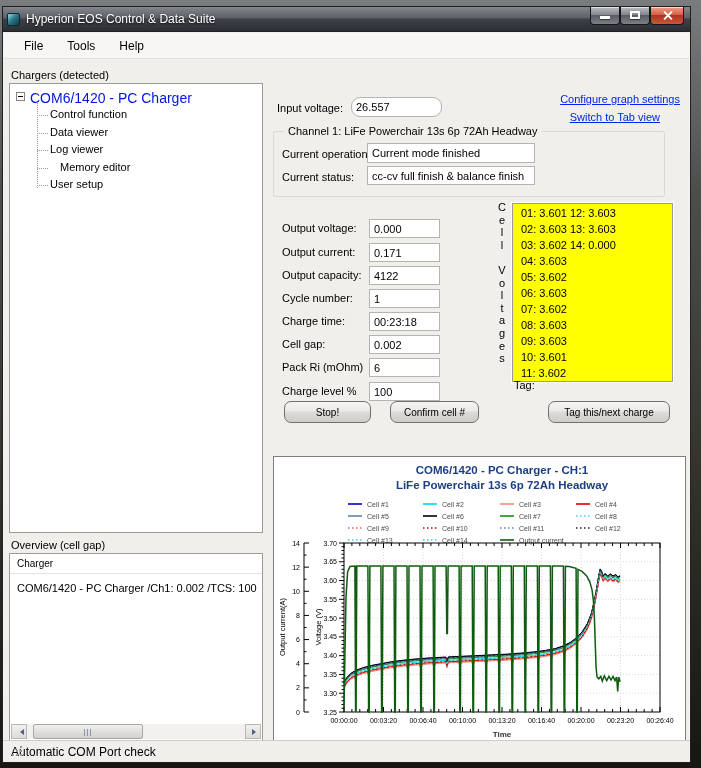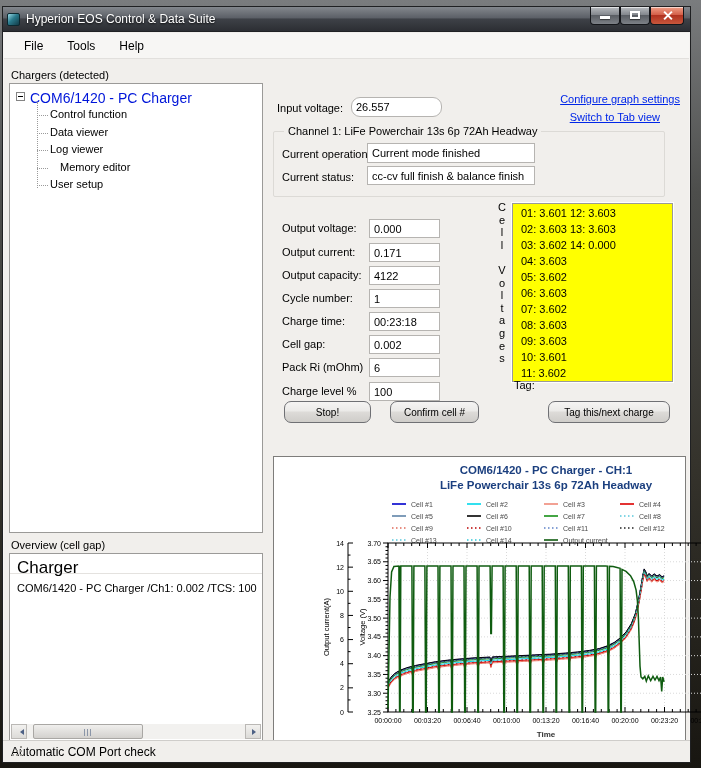--- a/index.html
+++ b/index.html
@@ -70,21 +70,21 @@
   .expander { position:absolute; left:6px; top:8px; width:9px; height:9px; border:1px solid #848484; background:#fff; }
   .expander::after { content:""; position:absolute; left:1px; top:3px; width:5px; height:1px; background:#000; }
   .tree-vline { position:absolute; left:27px; top:18px; width:1px; height:86px; border-left:1px dotted #9a9a9a; }
   .tree-child { position:absolute; left:40px; font-size:11px; white-space:nowrap; cursor:default; }
   .tree-child::before { content:""; position:absolute; left:-13px; top:7px; width:11px; border-top:1px dotted #9a9a9a; }
   .overview-box {
     position:absolute; left:6px; top:546px; width:254px; height:188px;
     background:#fff; border:1px solid #9b9a98;
   }
   .ov-header { position:absolute; left:0; right:0; top:0; height:20px; border-bottom:1px solid #e4e2df; }
-  .ov-header span { position:absolute; left:7px; top:4px; font-size:17px; }
+  .ov-header span { position:absolute; left:7px; top:4px; font-size:10px; }
   .ov-row { position:absolute; left:7px; top:28px; font-size:11px; white-space:nowrap; cursor:default; }
   
   .hscroll { position:absolute; left:1px; right:1px; bottom:1px; height:15px; background:#f2f1ef; display:flex; }
   .sb-btn { width:16px; height:15px; background:linear-gradient(180deg,#f2f1ef,#dcdbd8); border:1px solid #bab8b5; position:relative; flex:0 0 auto; cursor:pointer; }
   .sb-arrow-l::after { content:""; position:absolute; left:5px; top:4px; border:3px solid transparent; border-right:4px solid #4d6185; }
   .sb-arrow-r::after { content:""; position:absolute; left:6px; top:4px; border:3px solid transparent; border-left:4px solid #4d6185; }
   .sb-track { flex:1; position:relative; }
   .sb-thumb { position:absolute; left:6px; top:0; width:110px; height:15px;
     background:linear-gradient(180deg,#f0efed,#d3d1ce); border:1px solid #a9a7a4; border-radius:2px; cursor:grab; }
   .sb-grip { position:absolute; left:50%; top:4px; width:8px; height:7px; margin-left:-4px;
@@ -96,21 +96,21 @@
   .cell-vert { position:absolute; left:492px; top:194px; width:14px; font-size:11px;
     line-height:12.6px; text-align:center; white-space:pre; color:#000; }
   .cellbox {
     position:absolute; left:509px; top:196px; width:161px; height:179px;
     background:#ffff00; border:1px solid #9a9a98; box-shadow:0 0 0 1px #fff;
     padding:1px 8px; overflow:hidden; cursor:default;
   }
   .cell-line { font-size:11px; line-height:16px; white-space:nowrap; }
   
   .chart-panel { position:absolute; left:270px; top:449px; width:413px; height:287px;
-    background:#fff; border:1px solid #7e7d7b;padding-left:44px; }
+    background:#fff; border:1px solid #7e7d7b; }
   
   .statusbar { position:absolute; left:0; right:0; bottom:0; height:22px;
     background:#f1efec; border-top:1px solid #cfcdca; }
   .statusbar span { position:absolute; left:8px; top:4px; font-size:12px; }
   .resize-grip { position:absolute; right:3px; bottom:3px; width:12px; height:12px; cursor:nwse-resize;
     background:
       radial-gradient(circle at 10px 2px, #9a9894 1.2px, transparent 1.4px),
       radial-gradient(circle at 10px 6px, #9a9894 1.2px, transparent 1.4px),
       radial-gradient(circle at 6px 6px,  #9a9894 1.2px, transparent 1.4px),
       radial-gradient(circle at 10px 10px,#9a9894 1.2px, transparent 1.4px),

